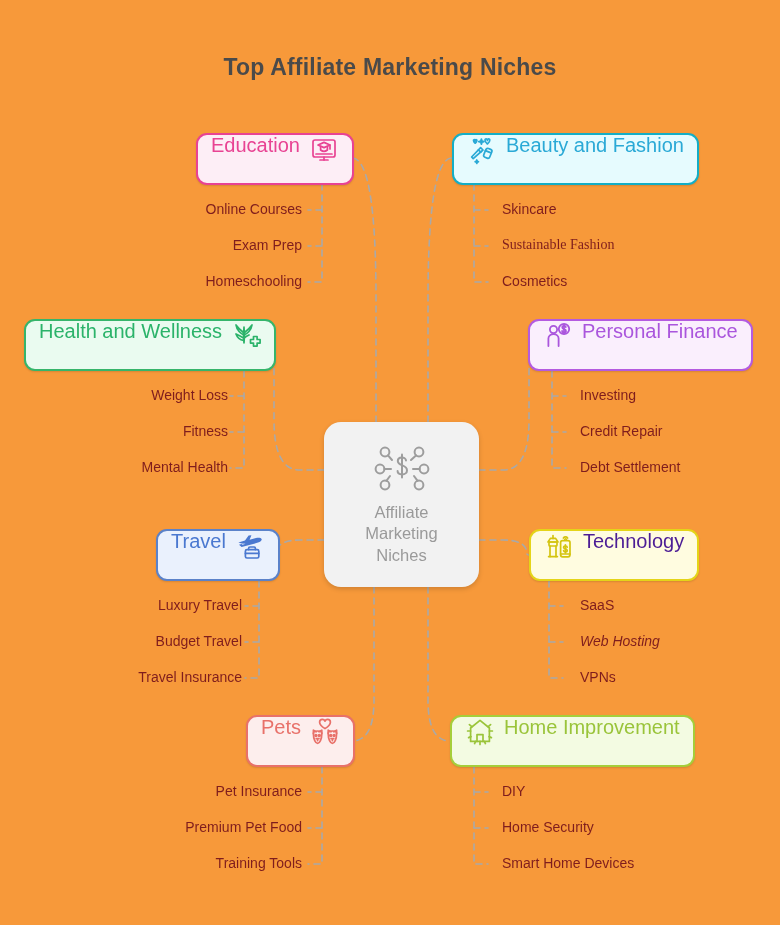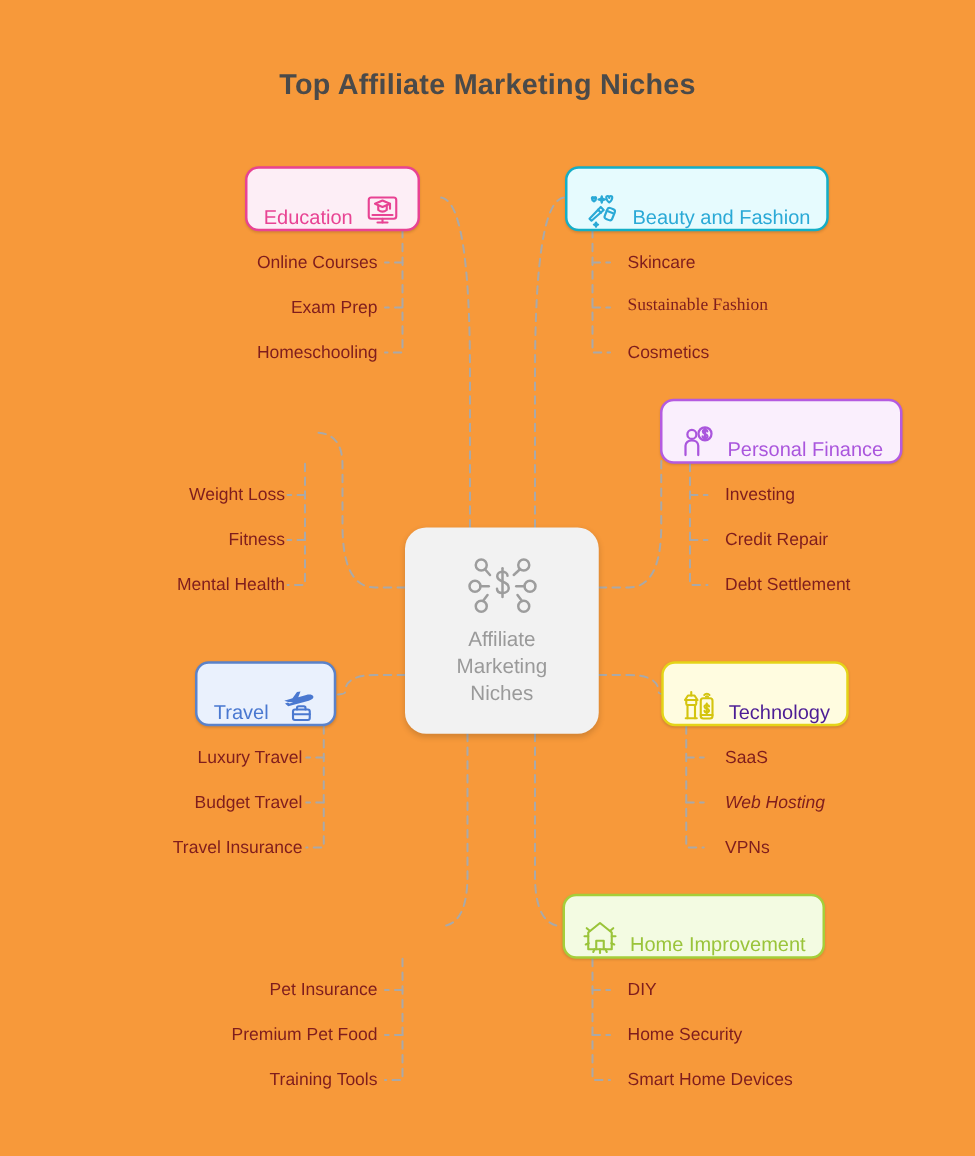--- a/index.html
+++ b/index.html
@@ -24,24 +24,24 @@
     z-index:4;
   }
 
   
   .node{
     position:absolute;
     box-sizing:border-box;
     height:52px;
     border-radius:11px;
     border:2px solid #999;
-    display:flex;align-items:flex-end;
+    display:flex;align-items:flex-start;
     gap:9px;
     padding:0 13px;
-    font-size:16px;
+    font-size:20px;
     z-index:3;
     box-shadow:0 1px 2px rgba(0,0,0,.13);
     white-space:nowrap;
   }
   .node .lbl{line-height:1;}
   .node .ic{width:30px;height:30px;flex:0 0 30px;display:block;}
 
   
   .center{
     position:absolute;
@@ -188,20 +188,33 @@
         <line x1="18.4" y1="15.6" x2="23.4" y2="17.6"></line>
         <path d="M9.8 25 L10.3 26.2 L11.5 26.7 L10.3 27.2 L9.8 28.4 L9.3 27.2 L8.1 26.7 L9.3 26.2 Z"></path>
       </g>
     </svg>
     <span class="lbl">Beauty and Fashion</span>
   </div>
   <div class="leaf l" style="left:502px;top:202px;">Skincare</div>
   <div class="leaf l" style="left:502px;top:238px;font-family:Liberation Serif, serif;">Sustainable Fashion</div>
   <div class="leaf l" style="left:502px;top:274px;">Cosmetics</div>
 
+  <div class="node" style="left:24px;top:319px;background:#eafbf0;border-color:#36b56b;color:#2bb36a;">
+    <span class="lbl">Health and Wellness</span>
+    <svg class="ic" viewBox="0 0 30 30" xmlns="http://www.w3.org/2000/svg">
+      <g fill="none" stroke="#2bb36a" stroke-width="1.7" stroke-linecap="round" stroke-linejoin="round">
+        <path d="M13 22 C13 22 12 14 13 6 C14 14 13 22 13 22 Z"></path>
+        <path d="M13 12 C13 12 8 8 5 4 C5.6 9 10 13 13 14"></path>
+        <path d="M13 12 C13 12 18 8 21 4 C20.4 9 16 13 13 14"></path>
+        <path d="M12.6 17 C12.6 17 8.4 14.4 5 13 C6.4 17 10 19 12.6 19.4"></path>
+        <path d="M13 17 C13 17 15.6 15 18 14"></path>
+        <path d="M19.5 18.5 h3 v-3 h3.6 v3 h3 v3.6 h-3 v3 h-3.6 v-3 h-3 Z"></path>
+      </g>
+    </svg>
+  </div>
   <div class="leaf r" style="right:552px;top:388px;">Weight Loss</div>
   <div class="leaf r" style="right:552px;top:424px;">Fitness</div>
   <div class="leaf r" style="right:552px;top:460px;">Mental Health</div>
 
   <div class="node" style="left:528px;top:319px;background:#faeffd;border-color:#b45be0;color:#aa56dd;">
     <svg class="ic" viewBox="0 0 30 30" xmlns="http://www.w3.org/2000/svg">
       <g fill="none" stroke="#aa56dd" stroke-width="1.8" stroke-linecap="round" stroke-linejoin="round">
         <circle cx="10.5" cy="8.5" r="3.6"></circle>
         <path d="M5.4 25 V17.6 C5.4 15 7.6 13.2 10.5 13.2 C13.4 13.2 15.6 15 15.6 17.6 V25"></path>
         <circle cx="21" cy="8" r="5.2"></circle>
@@ -246,20 +259,38 @@
         <path d="M19.4 7 C20.4 5.6 22.6 5.6 23.6 7"></path>
         <path d="M20.8 8.4 C21.2 7.8 22 7.8 22.4 8.4"></path>
       </g>
     </svg>
     <span class="lbl">Technology</span>
   </div>
   <div class="leaf l" style="left:580px;top:598px;">SaaS</div>
   <div class="leaf l" style="left:580px;top:634px;font-style:italic;">Web Hosting</div>
   <div class="leaf l" style="left:580px;top:670px;">VPNs</div>
 
+  <div class="node" style="left:246px;top:715px;background:#fdeeed;border-color:#e8716a;color:#e8716a;">
+    <span class="lbl">Pets</span>
+    <svg class="ic" viewBox="0 0 30 30" xmlns="http://www.w3.org/2000/svg">
+      <g fill="none" stroke="#e8716a" stroke-width="1.7" stroke-linecap="round" stroke-linejoin="round">
+        <path d="M15 11.6 C15 11.6 9.6 8.2 9.6 5.2 C9.6 3.4 11 2.4 12.4 2.4 C13.6 2.4 14.6 3.2 15 4.2 C15.4 3.2 16.4 2.4 17.6 2.4 C19 2.4 20.4 3.4 20.4 5.2 C20.4 8.2 15 11.6 15 11.6 Z"></path>
+        <path d="M3.4 16.4 L3.4 13.2 L6.2 14.8 M11.8 16.4 L11.8 13.2 L9 14.8"></path>
+        <path d="M3.4 16.4 C3.4 22.4 5.6 26.4 7.6 26.4 C9.6 26.4 11.8 22.4 11.8 16.4 C11.8 15 10 14 7.6 14 C5.2 14 3.4 15 3.4 16.4 Z"></path>
+        <circle cx="5.9" cy="18.6" r=".9" fill="#e8716a"></circle>
+        <circle cx="9.3" cy="18.6" r=".9" fill="#e8716a"></circle>
+        <path d="M6.2 21.6 h2.8 M7.6 21.6 v2"></path>
+        <path d="M18.2 16.4 L18.2 13.2 L21 14.8 M26.6 16.4 L26.6 13.2 L23.8 14.8"></path>
+        <path d="M18.2 16.4 C18.2 22.4 20.4 26.4 22.4 26.4 C24.4 26.4 26.6 22.4 26.6 16.4 C26.6 15 24.8 14 22.4 14 C20 14 18.2 15 18.2 16.4 Z"></path>
+        <circle cx="20.7" cy="18.6" r=".9" fill="#e8716a"></circle>
+        <circle cx="24.1" cy="18.6" r=".9" fill="#e8716a"></circle>
+        <path d="M21 21.6 h2.8 M22.4 21.6 v2"></path>
+      </g>
+    </svg>
+  </div>
   <div class="leaf r" style="right:478px;top:784px;">Pet Insurance</div>
   <div class="leaf r" style="right:478px;top:820px;">Premium Pet Food</div>
   <div class="leaf r" style="right:478px;top:856px;">Training Tools</div>
 
   <div class="node" style="left:450px;top:715px;background:#f3fbe2;border-color:#a5ce3a;color:#9ac43a;">
     <svg class="ic" viewBox="0 0 30 30" xmlns="http://www.w3.org/2000/svg">
       <g fill="none" stroke="#9ac43a" stroke-width="1.7" stroke-linecap="round" stroke-linejoin="round">
         <path d="M15 3.4 L24.4 11 V24.4 H5.6 V11 Z"></path>
         <path d="M12 24.4 V17.6 H18 V24.4"></path>
         <path d="M2.6 14 L5.6 14 M24.4 14 L27.4 14 M4.4 7.6 L6.8 9.6 M25.6 7.6 L23.2 9.6 M3.6 20.6 L6 19.6 M26.4 20.6 L24 19.6 M9.6 26.6 L10.6 24.4 M20.4 26.6 L19.4 24.4 M15 27.4 V24.4"></path>

